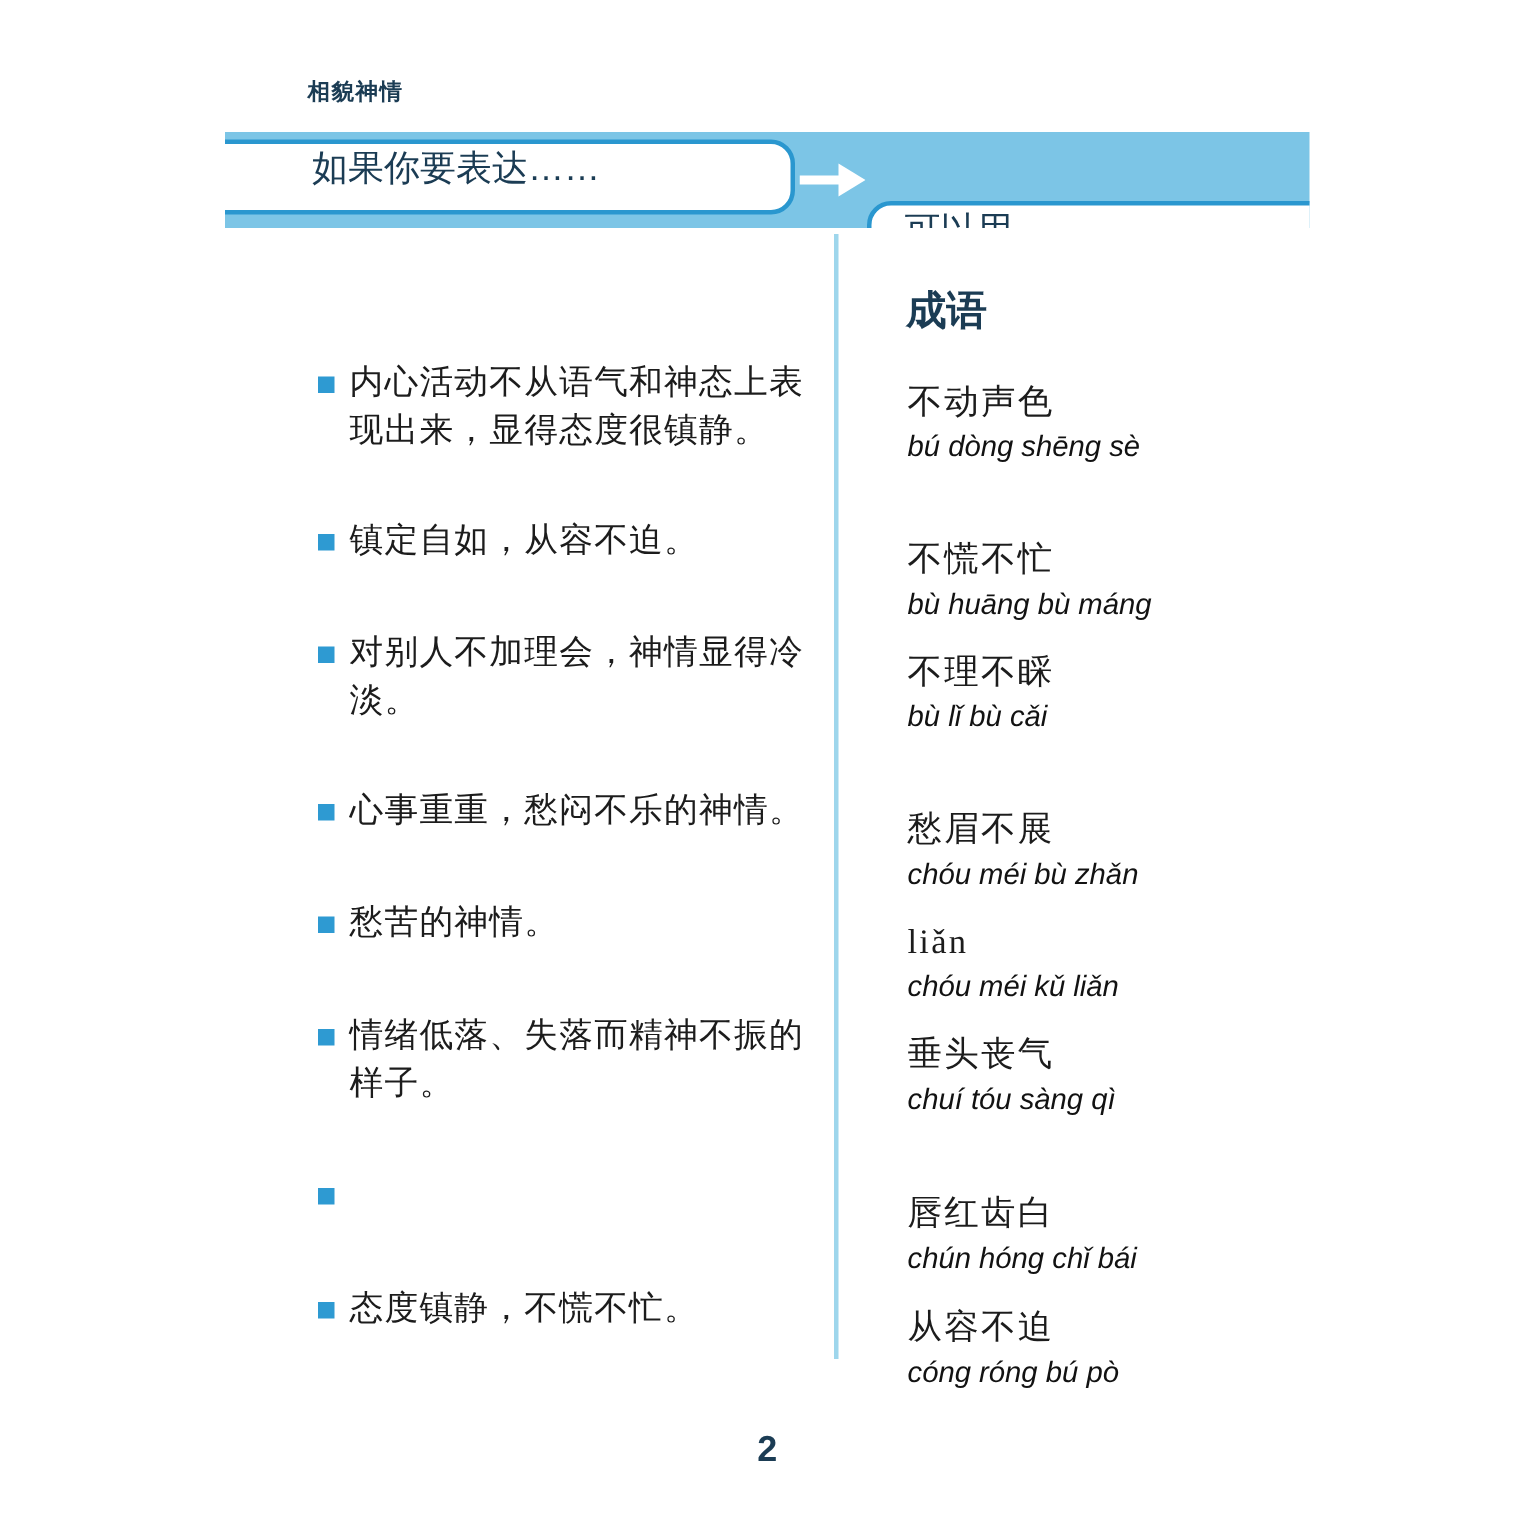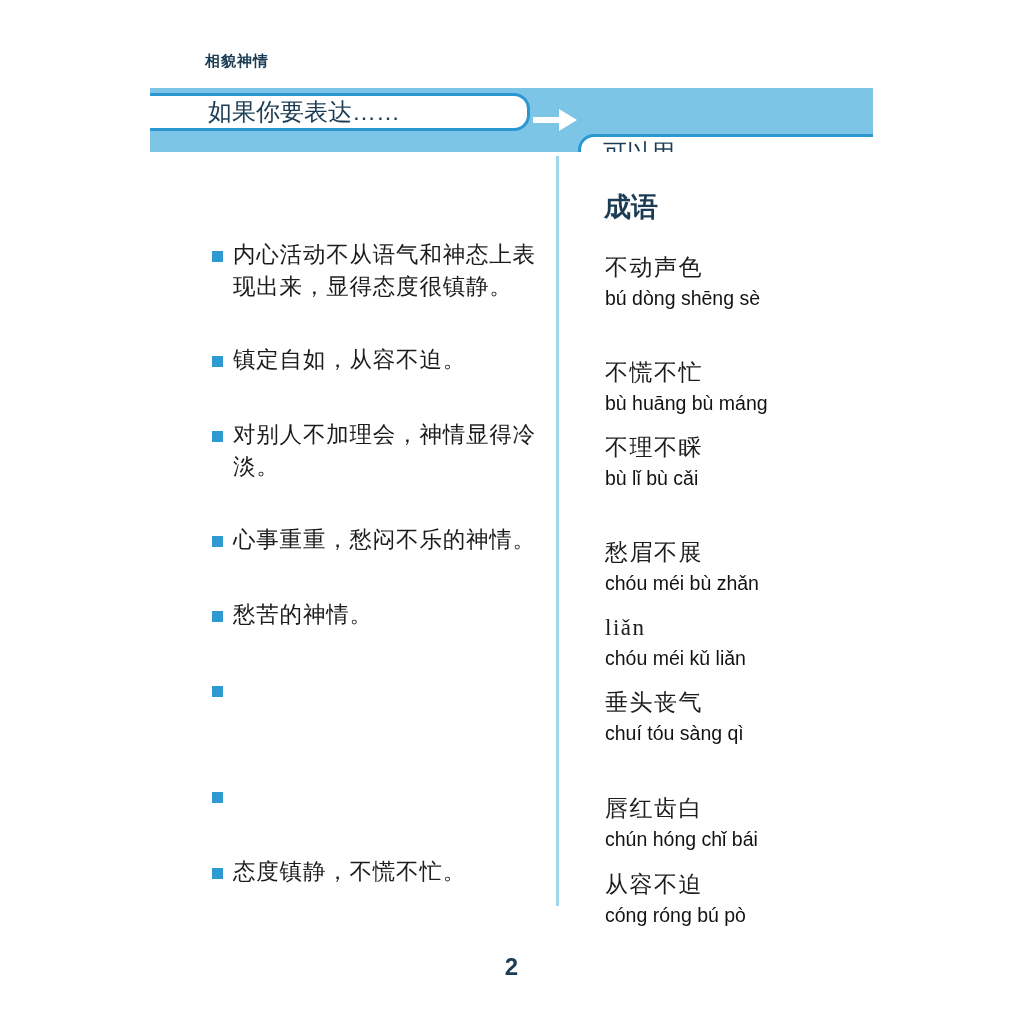--- a/index.html
+++ b/index.html
@@ -2,43 +2,43 @@
 <html style="--band: #7cc5e6; --box-border: #2a97cf; --navy: #1b3c54; --divider: #9ed6ec; --bullet: #2e9ad2; --text: #1c1c1c;"><head>
 <meta charset="utf-8">
 <style>
   html,body{margin:0;padding:0;background:#ffffff;}
   .page{position:relative;width:1024px;height:1024px;background:#ffffff;overflow:hidden;
         font-family:"Liberation Sans",sans-serif;}
   .section-label{position:absolute;left:205px;top:52px;font-size:15px;font-weight:700;
         letter-spacing:1px;color:var(--navy,#1b3c54);}
   .band{position:absolute;left:150px;top:88px;width:723px;height:64px;
         background:var(--band,#7cc5e6);overflow:hidden;}
-  .hbox{position:absolute;top:5px;height:38px;background:#ffffff;
+  .hbox{position:absolute;top:5px;height:50px;background:#ffffff;
         border:3px solid var(--box-border,#2a97cf);box-sizing:border-box;
-        display:flex;align-items:flex-end;font-size:24px;font-weight:500;
+        display:flex;align-items:flex-start;font-size:24px;font-weight:500;
         color:var(--navy,#1b3c54);}
   .hbox-left{left:-24px;width:404px;border-radius:16px;padding-left:79px;}
   .hbox-right{left:428px;width:340px;border-radius:16px;padding-left:22px;margin-top:41px;}
   .arrow{position:absolute;left:383px;top:20px;width:44px;height:24px;}
   .divider{position:absolute;left:556px;top:156px;width:3px;height:750px;
         background:var(--divider,#9ed6ec);}
   .col-title{position:absolute;left:604px;top:189px;font-size:27px;font-weight:700;
         color:var(--navy,#1b3c54);}
   .row{position:absolute;left:212px;width:660px;height:70px;}
   .bullet{position:absolute;left:0;top:11px;width:11px;height:11px;
         background:var(--bullet,#2e9ad2);}
   .desc{position:absolute;left:21px;top:0;width:306px;
         font-family:Liberation Mono, monospace;
         font-size:22.5px;line-height:32px;letter-spacing:0.8px;
         color:var(--text,#1c1c1c);}
   .idiom-block{position:absolute;left:393px;top:0;}
   .idiom{font-family:"Liberation Serif","DejaVu Serif",serif;font-size:23px;
         line-height:32px;letter-spacing:1.5px;color:var(--text,#1c1c1c);margin-top:12px;}
   .pinyin{font-family:"Liberation Sans","DejaVu Sans",sans-serif;font-size:19.5px;
-        line-height:24px;margin-top:2px;color:#121212;}
+        line-height:24px;margin-top:2px;color:#121212;font-style:italic;}
   .page-number{position:absolute;left:150px;top:953px;width:723px;text-align:center;
         font-size:24px;font-weight:700;color:var(--navy,#1b3c54);}
 </style>
 </head>
 <body>
 
 <div class="page">
 
   <div class="section-label">相貌神情</div>
 
@@ -95,20 +95,21 @@
       <div class="row" style="top: 600px;">
     <span class="bullet"></span>
     <div class="desc">愁苦的神情。</div>
     <div class="idiom-block">
       <div class="idiom">liǎn</div>
       <div class="pinyin">chóu méi kǔ liǎn</div>
     </div>
   </div>
       <div class="row" style="top: 675px;">
     <span class="bullet"></span>
+    <div class="desc">情绪低落、失落而精神不振的样子。</div>
     <div class="idiom-block">
       <div class="idiom">垂头丧气</div>
       <div class="pinyin">chuí tóu sàng qì</div>
     </div>
   </div>
       <div class="row" style="top: 781px;">
     <span class="bullet"></span>
     <div class="idiom-block">
       <div class="idiom">唇红齿白</div>
       <div class="pinyin">chún hóng chǐ bái</div>

